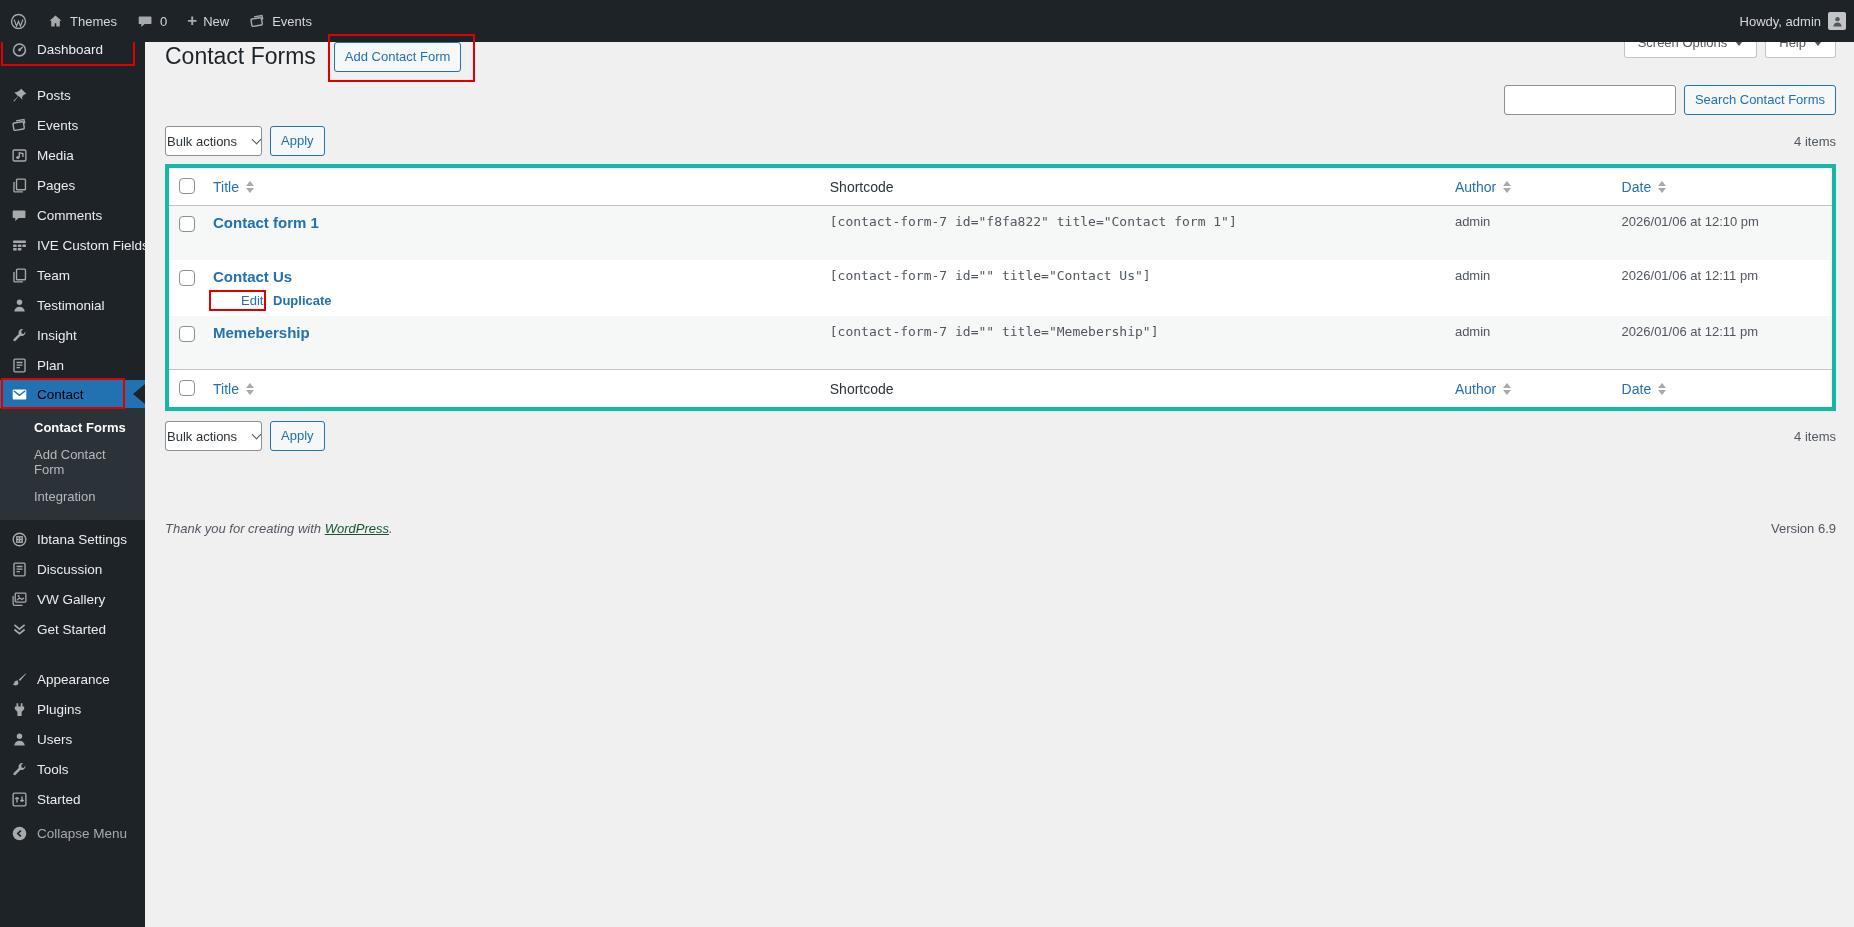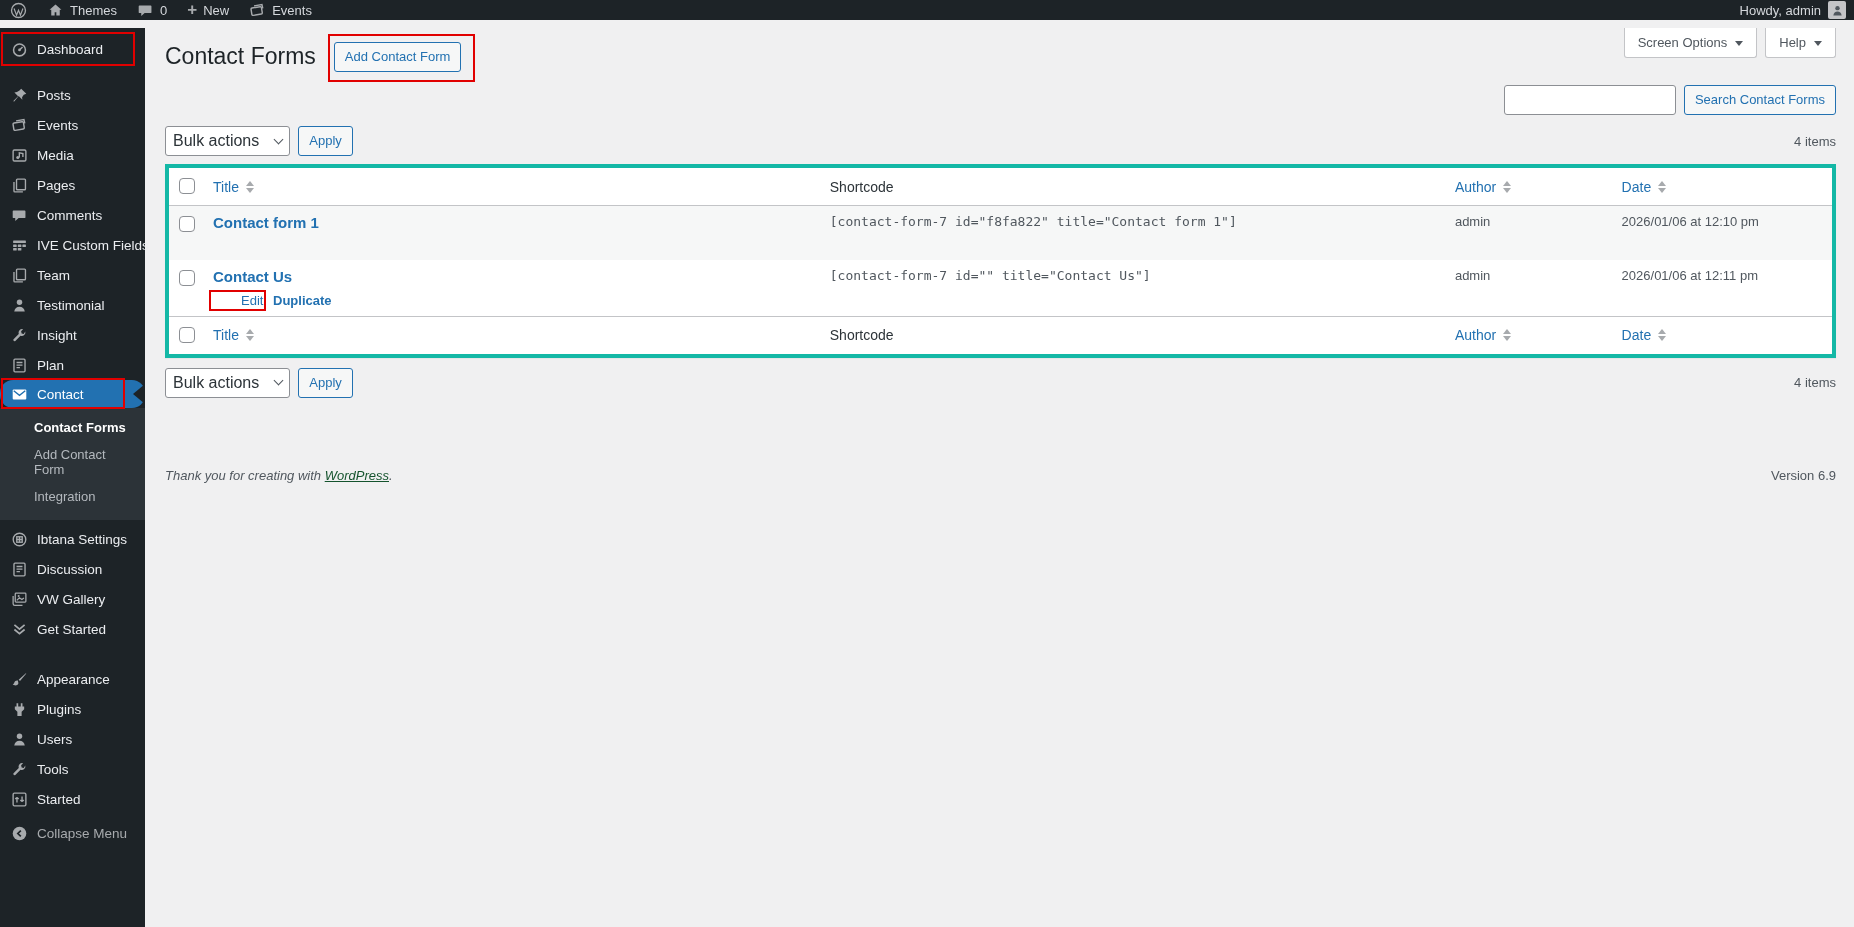--- a/index.html
+++ b/index.html
@@ -1,41 +1,41 @@
 <!DOCTYPE html>
 <html><head>
 <meta charset="utf-8">
 <style>
   html,body{margin:0;padding:0;width:1854px;height:927px;overflow:hidden;
     font-family:"Liberation Sans",sans-serif;background:#f0f0f1;}
   *{box-sizing:border-box;}
   a{text-decoration:none;cursor:pointer;}
 
   
-  .adminbar{position:absolute;top:0;left:0;width:1854px;height:20px;background:#1d2327;
+  .adminbar{position:absolute;top:0;left:0;width:1854px;height:42px;background:#1d2327;
     display:flex;align-items:center;justify-content:space-between;z-index:50;}
   .ab-left{display:flex;align-items:center;height:100%;}
   .ab-item{display:flex;align-items:center;gap:6px;color:#d5d8dc;font-size:13px;
     padding:0 10px;height:100%;cursor:pointer;}
   .ab-item svg{width:17px;height:17px;color:#a7aaad;}
   .ab-plus{font-size:17px;font-weight:bold;color:#a7aaad;line-height:1;margin-top:-2px;}
   .ab-right{display:flex;align-items:center;gap:7px;padding-right:8px;color:#d5d8dc;font-size:13px;}
   .avatar{width:18px;height:18px;background:#c3c4c7;border-radius:2px;display:flex;
     align-items:center;justify-content:center;}
   .avatar svg{width:13px;height:13px;color:#50575e;}
 
   
   .sidebar{position:absolute;top:28px;left:0;bottom:0;width:145px;background:#1d2327;
     padding-top:6px;z-index:40;}
   .mi{position:relative;display:flex;align-items:center;gap:8px;padding:7px 4px 7px 9px;
     color:#ebedf0;font-size:13.5px;cursor:pointer;white-space:nowrap;overflow:visible;height:30px;}
   .mi .ico{display:flex;align-items:center;justify-content:center;width:20px;height:20px;
     color:#a7aaad;flex:0 0 20px;}
   .mi .ico svg{width:17px;height:17px;}
-  .mi.active{background:#2271b1;color:#ffffff;height:28px;border-radius:13px;}
+  .mi.active{background:#2271b1;color:#000000;height:28px;}
   .mi.active .ico{color:#fff;}
   .mi.dim{color:#a7aaad;}
   .menu-gap{height:16px;}
   .menu-gap2{height:20px;}
   .submenu{background:#2c3338;padding:6px 0 10px;}
   .smi{display:block;padding:6px 8px 6px 34px;font-size:13px;color:#b4b9be;cursor:pointer;}
   .smi.current{color:#fff;font-weight:bold;}
   .menu-arrow{position:absolute;right:0;top:50%;transform:translateY(-50%);width:0;height:0;
     border-top:10px solid transparent;border-bottom:10px solid transparent;
     border-right:12px solid #1d2327;}
@@ -60,21 +60,21 @@
   .search-row{position:absolute;top:57px;right:18px;display:flex;gap:8px;align-items:center;}
   .search-input{width:172px;height:30px;border:1px solid #8c8f94;border-radius:3px;
     background:#fff;padding:0 8px;font-size:13px;font-family:inherit;}
   .btn-search{height:30px;}
 
   .tablenav{display:flex;align-items:center;justify-content:space-between;height:30px;}
   .tablenav.top{margin-top:54px;}
   .tablenav.bottom{margin-top:10px;}
   .bulkgroup{display:flex;align-items:center;gap:8px;}
   .wpselect{display:inline-flex;align-items:center;gap:16px;height:30px;background:#fff;
-    border:1px solid #8c8f94;border-radius:3px;padding:0 7px;font-size:16px;color:#2c3338;cursor:pointer;}
+    border:1px solid #8c8f94;border-radius:3px;padding:0 1px;font-size:13px;color:#2c3338;cursor:pointer;}
   .sel-caret{width:7px;height:7px;border-right:1.8px solid #50575e;border-bottom:1.8px solid #50575e;
     transform:rotate(45deg);margin-top:-4px;}
   .items-count{font-size:13px;color:#50575e;}
 
   table.listtable{width:100%;border-collapse:collapse;background:#fff;border:4px solid #14b8a6;
     margin-top:8px;box-shadow:0 1px 1px rgba(0,0,0,.04);table-layout:fixed;}
   .listtable th{padding:8px 10px;text-align:left;font-size:14px;font-weight:400;color:#2c3338;height:34px;}
   .listtable thead th{border-bottom:1px solid #c3c4c7;}
   .listtable tfoot th{border-top:1px solid #c3c4c7;}
   .col-check{width:36px;}
@@ -509,20 +509,27 @@
               <a>Edit</a>
               <span class="redbox" style="left:-4px;right:-3px;top:-3px;bottom:-3px;"></span>
             </span>
             <a style="margin-left:6px;font-weight:bold;">Duplicate</a>
           </div>
         </td>
         <td class="cell-shortcode">[contact-form-7 id="" title="Contact Us"]</td>
         <td>admin</td>
         <td>2026/01/06 at 12:11 pm</td>
       </tr>
+      <tr>
+        <td><input type="checkbox" style=""></td>
+        <td><a class="row-title">Memebership</a></td>
+        <td class="cell-shortcode">[contact-form-7 id="" title="Memebership"]</td>
+        <td>admin</td>
+        <td>2026/01/06 at 12:11 pm</td>
+      </tr>
     </tbody>
     <tfoot>
       <tr>
         <th><input type="checkbox" style=""></th>
         <th><a class="sort-link">
               <span>Title</span>
               <span class="sorter">
                 <i class="up"></i>
                 <i class="dn"></i>
               </span>

